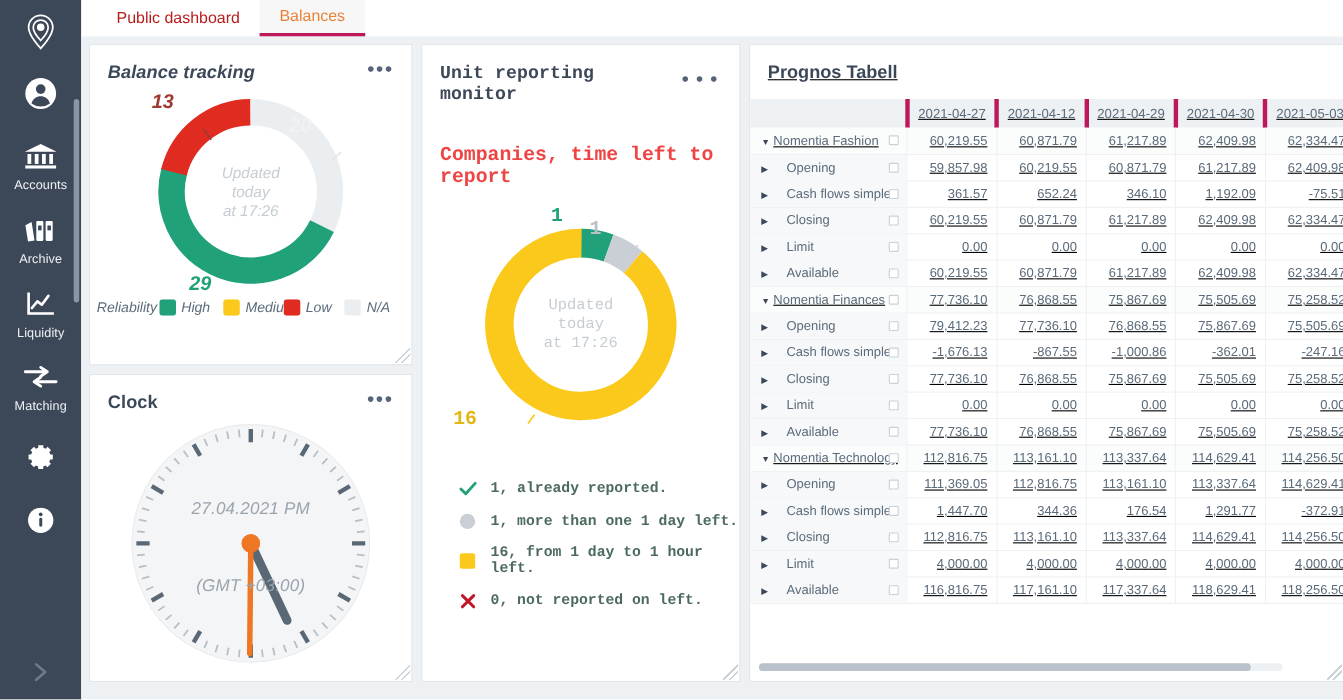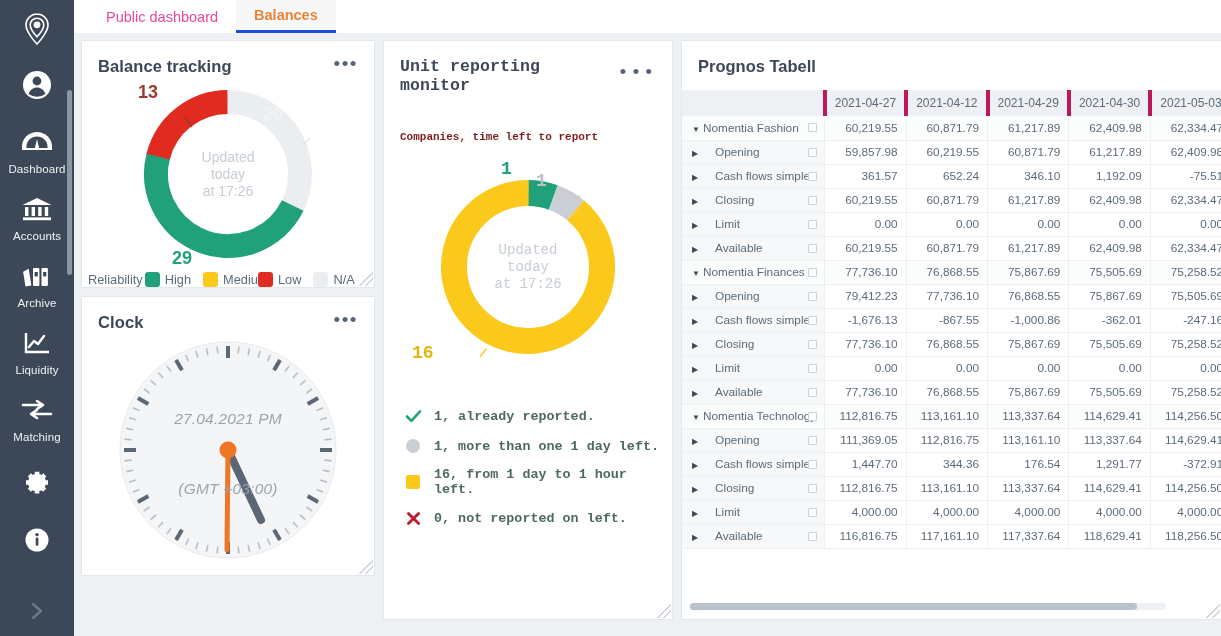--- a/index.html
+++ b/index.html
@@ -45,26 +45,26 @@
   
   .main { flex: 1; height: 636px; position: relative; background: #ffffff; overflow: hidden; }
 
   .tabbar {
     height: 33px; background: #ffffff; display: flex; align-items: stretch;
     padding-left: 14px; border-bottom: 0;
     position: relative; z-index: 3;
   }
   .tab {
     display: flex; align-items: center; padding: 0 18px;
-    font-size: 14.5px; color: #ec4899; cursor: pointer;
+    font-size: 14.5px; color: #b91c1c; cursor: pointer;
     background: transparent; position: relative; font-weight: 400;
   }
   .tab.active {
-    color: #e8833a; background: #f7f7f7; font-weight: 700;
-    border-bottom: 3px solid #1d4ed8;
+    color: #e8833a; background: #f7f7f7; font-weight: 400;
+    border-bottom: 3px solid #be185d;
   }
   .tabs-underline {
     position: absolute; left: 0; top: 33px; width: 100%; height: 6px;
     background: #eef1f3;
   }
 
   .board {
     position: absolute; left: 0; top: 33px; right: 0; bottom: 0;
     background: #eef1f3; padding: 8px 0 0 8px;
     display: flex; gap: 10px; align-items: flex-start;
@@ -81,21 +81,21 @@
   }
   .card-head {
     display: flex; align-items: center; justify-content: space-between;
     padding: 16px 16px 0 16px;
   }
   .card-title { font-size: 16.5px; color: #3c4858; font-weight: 600; letter-spacing: .1px; }
   .dots { color: #56637a; font-size: 19px; letter-spacing: 1.5px; cursor: pointer; line-height: 10px; padding-bottom: 6px; }
 
   
   .col1 { width: 292px; display: flex; flex-direction: column; gap: 10px; flex: 0 0 292px; }
-  .card-balance { height: 246px; }
+  .card-balance { height: 290px; font-style: italic; }
   .card-clock { height: 278px; }
 
   .donut-wrap { position: relative; width: 100%; height: 196px; display:flex; align-items:center; justify-content:center; }
   .donut-center {
     position: absolute; text-align: center; color: #c6cdd3;
     font-size: 14px; line-height: 17px; font-weight: 400;
   }
   .dlabel { position: absolute; font-size: 18px; font-weight: 600; }
 
   .legend-bal {
@@ -113,29 +113,29 @@
     font-size: 15.5px; color: #9aa4ad; letter-spacing: .2px;
   }
   .clock-txt2 {
     position: absolute; width: 100%; text-align: center; top: 142px;
     font-size: 15.5px; color: #9aa4ad; letter-spacing: .2px;
   }
 
   
   .col2 { width: 288px; flex: 0 0 288px; }
   .card-unit { height: 578px; font-family: Liberation Mono, monospace; }
-  .unit-sub { font-size: 11px; color: #7f1d1d; font-weight: 600; padding: 36px 16px 0 16px; }
+  .unit-sub { font-size: 18px; color: #ef4444; font-weight: 600; padding: 36px 16px 0 16px; }
   .unit-donut { position: relative; width: 100%; height: 212px; margin-top: 18px; display:flex; align-items:center; justify-content:center; }
-  .unit-legend { padding: 34px 0 0 20px; display: flex; flex-direction: column; gap: 12px; }
+  .unit-legend { padding: 34px 0 0 32px; display: flex; flex-direction: column; gap: 12px; }
   .ul-row { display: flex; align-items: center; gap: 12px; font-size: 13.4px; color: #4c6b5c; font-weight: 600; }
   .ul-ic { width: 18px; height: 18px; display:flex; align-items:center; justify-content:center; flex:0 0 18px; }
 
   
   .col3 { flex: 1 1 auto; min-width: 0; }
-  .card-table { height: 578px; position: relative; overflow: hidden; }
+  .card-table { height: 578px; position: relative; overflow: hidden; text-decoration: underline; }
   .tbl-title { font-size: 16.5px; color: #3c4858; font-weight: 600; padding: 16px 0 14px 16px; }
   .tbl-scroll { position: relative; overflow: hidden; height: 498px; }
   table.pt { border-collapse: collapse; font-size: 11.8px; color: #5c6b7a; width: max-content; }
   table.pt th {
     background: #eef1f3; color: #5c6b7a; font-weight: 400;
     font-size: 12px; height: 26px; padding: 0 8px;
     text-align: right; border-right: 4px solid #be185d; white-space: nowrap;
   }
   table.pt th.lbl { width: 142px; min-width: 142px; }
   table.pt td {
@@ -178,30 +178,20 @@
     </div>
 
     <div class="sb-avatar">
       <svg width="34" height="34" viewBox="0 0 34 34">
         <circle cx="17" cy="17" r="14" fill="#fff"></circle>
         <circle cx="17" cy="13" r="4.4" fill="#3c4858"></circle>
         <path d="M8.6 26c1.4-4.2 4.6-6.4 8.4-6.4s7 2.2 8.4 6.4a14 14 0 0 1-16.8 0z" fill="#3c4858"></path>
       </svg>
     </div>
 
-    <div class="sb-item">
-      <span class="ic">
-        <svg width="36" height="26" viewBox="0 0 36 26">
-          <path d="M18 3C9.7 3 3 9.5 3 17.5V21h30v-3.5C33 9.5 26.3 3 18 3z" fill="#fff"></path>
-          <path d="M18 7.5C12.2 7.5 7.5 12 7.5 17.5V19h21v-1.5C28.5 12 23.8 7.5 18 7.5z" fill="#3c4858"></path>
-          <path d="M18 10.2l2.1 8.8h-4.2z" fill="#fff"></path>
-        </svg>
-      </span>
-      <span class="lb">Dashboard</span>
-    </div>
 
     <div class="sb-item">
       <span class="ic">
         <svg width="34" height="26" viewBox="0 0 34 26">
           <path d="M17 2L2.5 9h29z" fill="#fff"></path>
           <rect x="5" y="11" width="3.4" height="9" fill="#fff"></rect>
           <rect x="11.6" y="11" width="3.4" height="9" fill="#fff"></rect>
           <rect x="18.2" y="11" width="3.4" height="9" fill="#fff"></rect>
           <rect x="24.8" y="11" width="3.4" height="9" fill="#fff"></rect>
           <rect x="3" y="21.4" width="28" height="2.8" fill="#fff"></rect>

